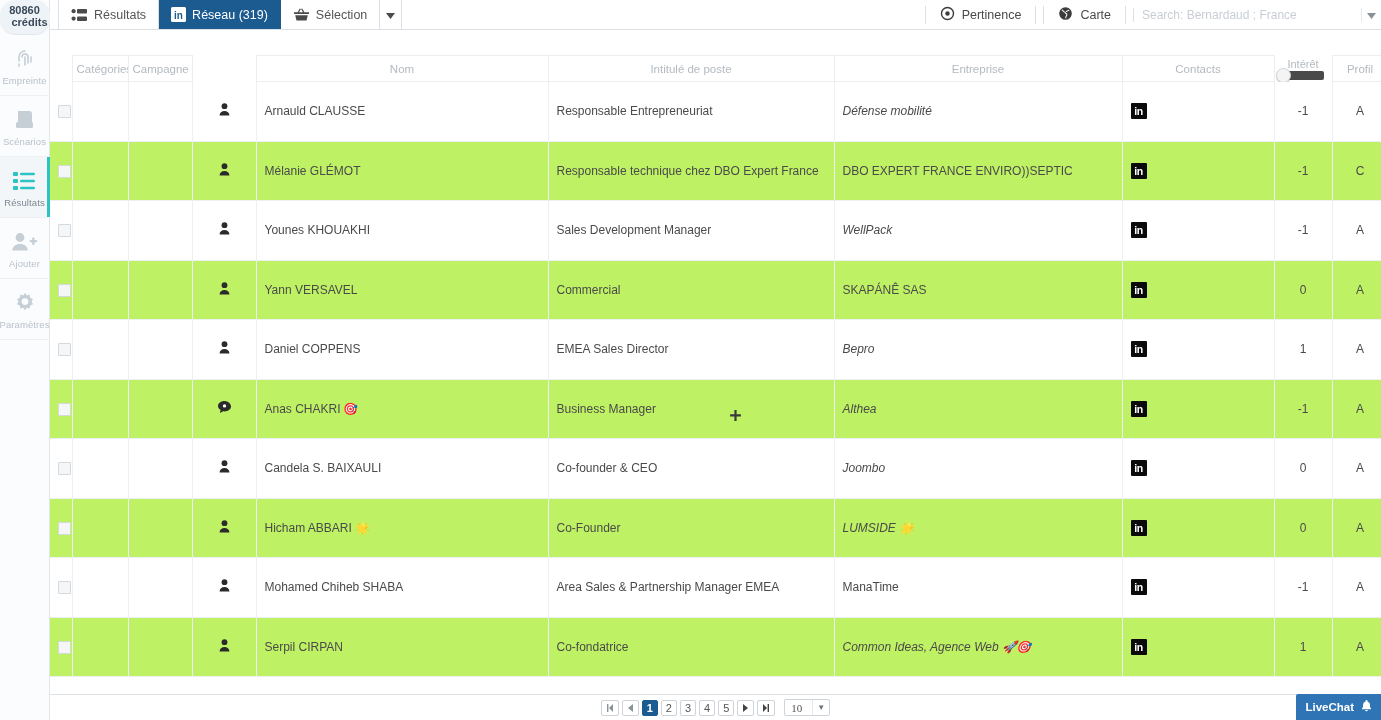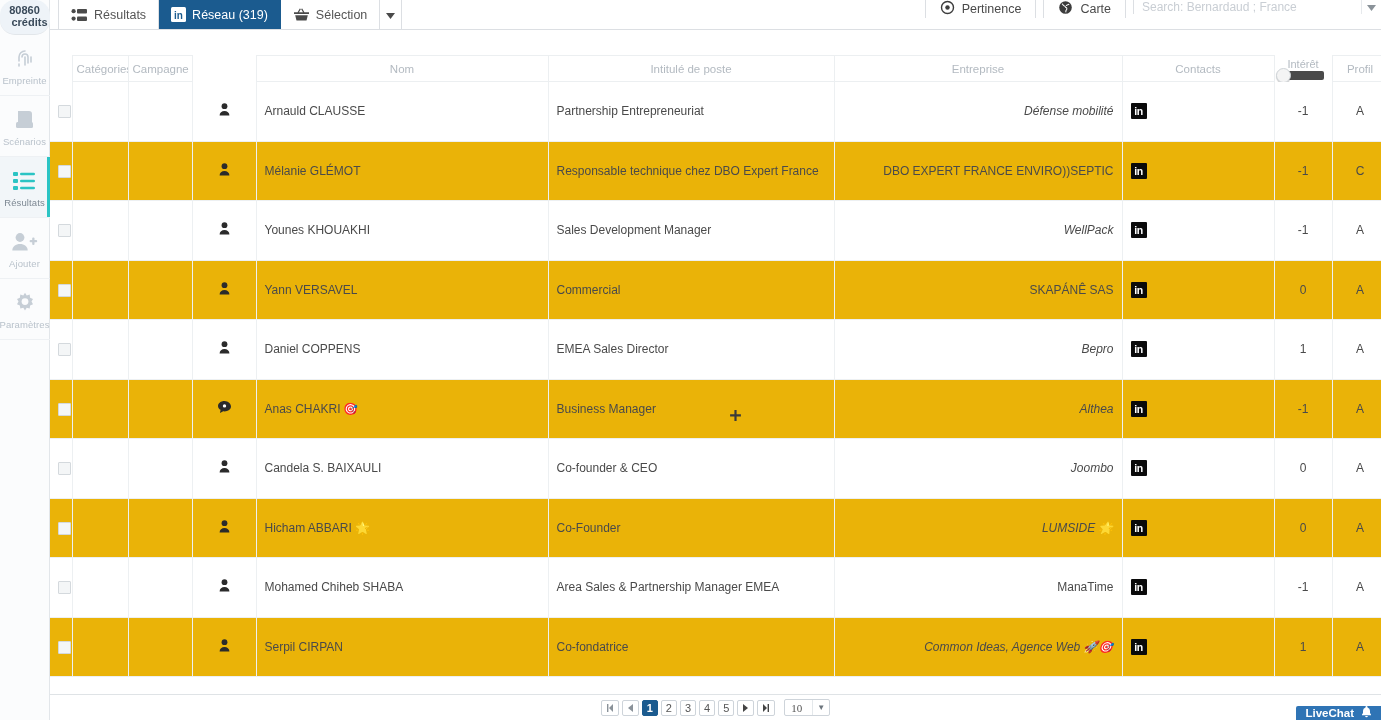--- a/index.html
+++ b/index.html
@@ -80,21 +80,21 @@
   }
   .tab:first-child { border-left: 1px solid #dcdfe3; margin-left: 8px; }
   .tab.active { background: #1b5b8f; color: #fff; border-right-color:#1b5b8f; }
   .tab .ico { display: flex; align-items: center; }
   .caret-btn {
     width: 22px; border-right: 1px solid #dcdfe3;
     display: flex; align-items: center; justify-content: center;
     cursor: pointer; color: #555;
   }
   .spacer { flex: 1 1 auto; }
-  .rtools { display: flex; align-items: flex-start; }
+  .rtools { display: flex; align-items: center; }
   .rbtn {
     display: flex; align-items: center; gap: 7px;
     padding: 0 14px; border-left: 1px solid #dcdfe3; border-right: 1px solid #dcdfe3;
     margin-right: 7px;
     font-size: 12.5px; color: #4a4a4a; cursor: pointer; background:#fff;
   }
   .searchwrap {
     display: flex; align-items: center;
     border-left: 1px solid #dcdfe3;
     width: 228px; padding: 0 8px;
@@ -151,27 +151,27 @@
   }
 
   tbody td {
     height: 59.5px; padding: 0 8px;
     border-bottom: 1px solid #edf0f2;
     border-right: 1px solid #edf0f2;
     font-size: 12px; color: #4a4a4a;
     vertical-align: middle;
     overflow: hidden; white-space: nowrap;
   }
-  tbody tr.alt td { background: #eab308; }
+  tbody tr.alt td { background: #bef264; }
   td.c-check { border-right: 1px solid #edf0f2; text-align: center; }
   td.c-cat { }
   td.c-camp { text-align: center; }
   td.c-name { }
   td.c-title { }
-  td.c-company { font-style: italic; text-align: right; }
+  td.c-company { font-style: italic; }
   td.c-company.noital { font-style: normal; }
   td.c-contacts { text-align: left; }
   td.c-num, td.c-profil, td.c-infl, td.c-soc { text-align: center; font-size: 12px; }
   td.c-soc { color: #9aa4ad; }
   .chk {
     width: 13px; height: 13px; border: 1px solid #d4d9dd;
     background: #f4f6f7; display: inline-block; border-radius: 1px;
     cursor: pointer; vertical-align: middle;
   }
   .li-badge {
@@ -207,21 +207,21 @@
   .pgsize {
     display: flex; align-items: center; margin-left: 6px;
     border: 1px solid #ced4da; border-radius: 2px; height: 17px; font-family: Liberation Serif, serif;
   }
   .pgsize .val { padding: 0 10px 0 6px; font-size: 11px; color: #555; }
   .pgsize .car { width: 17px; text-align: center; color: #6c757d; font-size: 8px;
                  border-left: 1px solid #e4e8eb; line-height: 15px; cursor:pointer;}
   #livechat {
     position: absolute; right: 0; bottom: 0;
     background: #2f74b5; color: #fff;
-    height: 14px; display: flex; align-items: center; gap: 7px;
+    height: 26px; display: flex; align-items: center; gap: 7px;
     padding: 0 9px; font-size: 11.5px; font-weight: bold;
     border-radius: 2px 0 0 0; cursor: pointer;
   }
 </style>
 </head>
 <body>
 
 <div id="app">
 
   <div id="sidebar">
@@ -415,21 +415,21 @@
               <td class="c-check"><span class="chk"></span></td>
               <td class="c-cat"></td>
               <td class="c-camp"></td>
               <td class="c-camp"><span class="row-ico">
                   <svg width="11" height="13" viewBox="0 0 11 13" fill="#2b2b2b">
                     <circle cx="5.5" cy="3.2" r="2.9"></circle>
                     <path d="M0.6 12.4c0-2.7 2.2-4.3 4.9-4.3s4.9 1.6 4.9 4.3z"></path>
                   </svg>
                 </span></td>
               <td class="c-name">Arnauld CLAUSSE</td>
-              <td class="c-title">Partnership Entrepreneuriat</td>
+              <td class="c-title">Responsable Entrepreneuriat</td>
               <td class="c-company">Défense mobilité</td>
               <td class="c-contacts"><span class="li-badge">in</span></td>
               <td class="c-num">-1</td>
               <td class="c-profil">A</td>
               <td class="c-soc">?</td>
             </tr>
             <tr class="alt">
               <td class="c-check"><span class="chk"></span></td>
               <td class="c-cat"></td>
               <td class="c-camp"></td>

